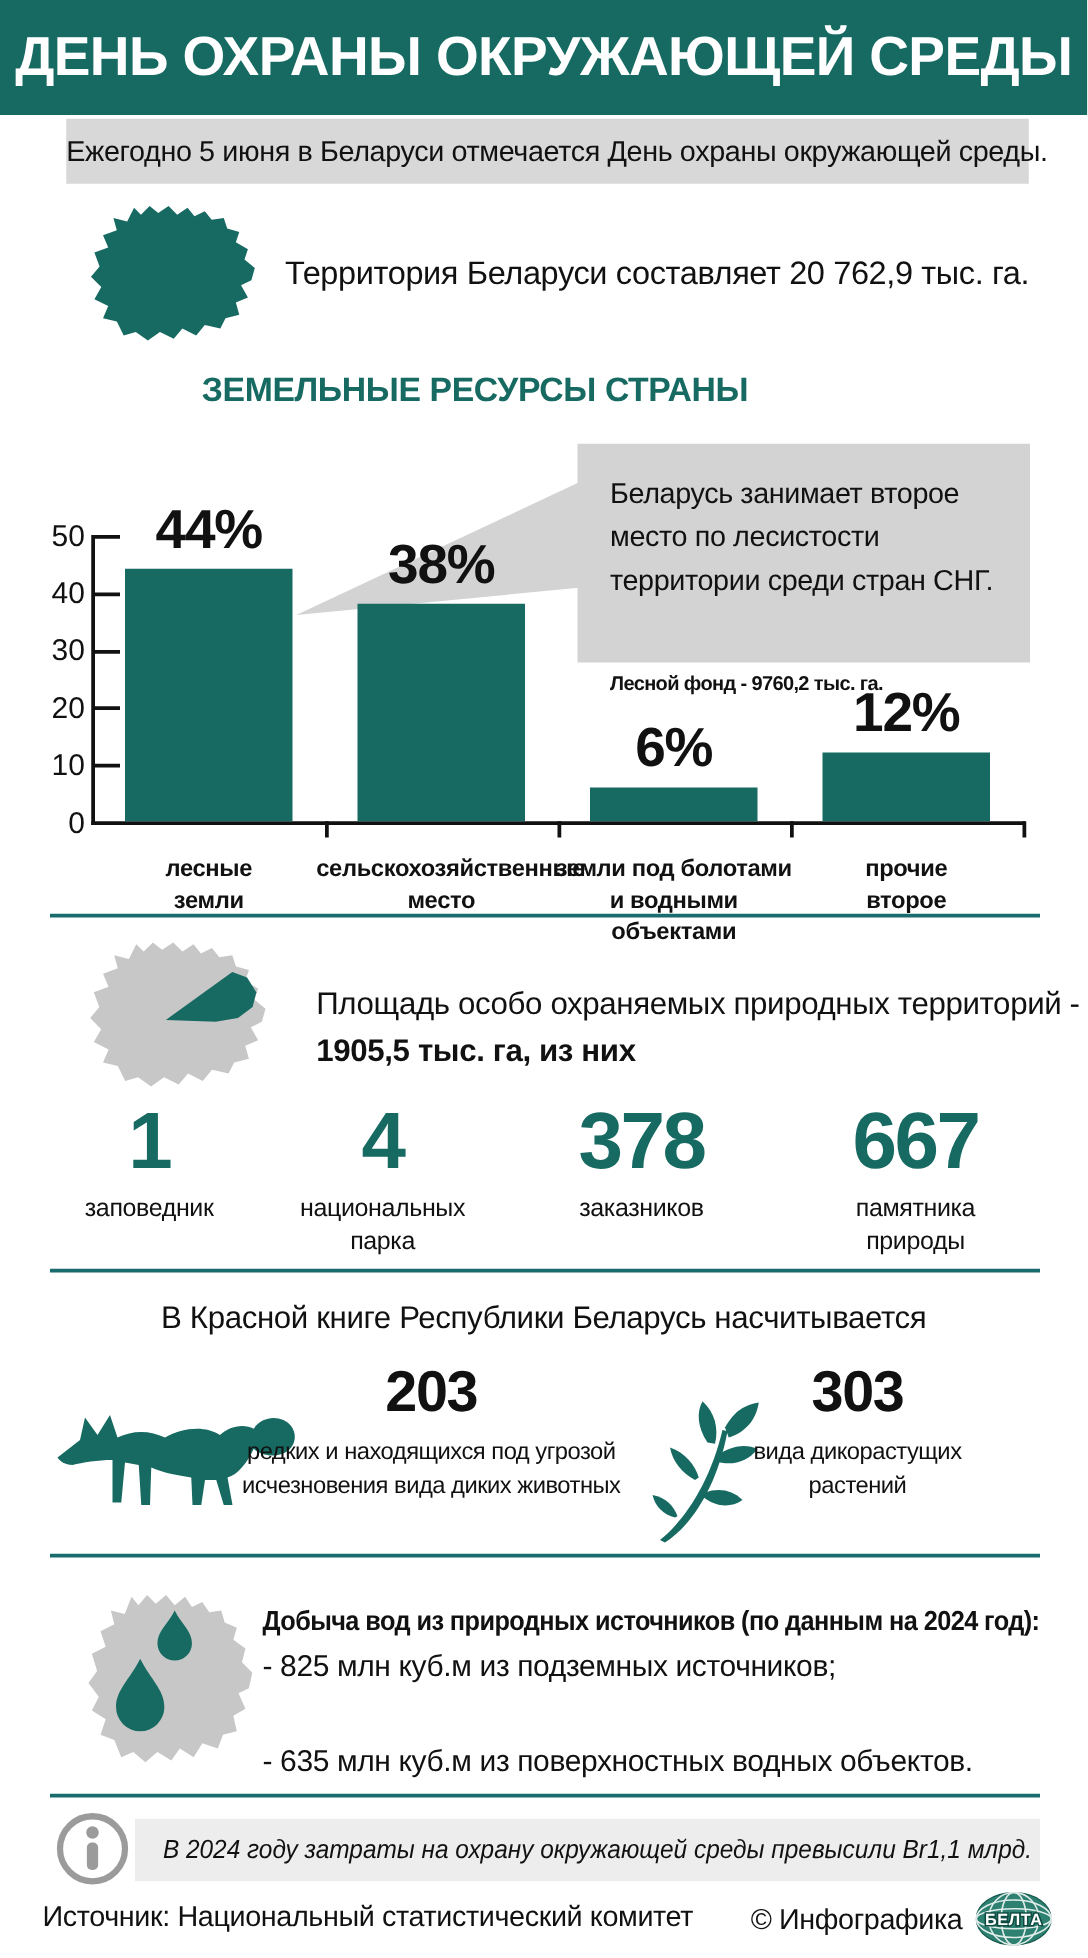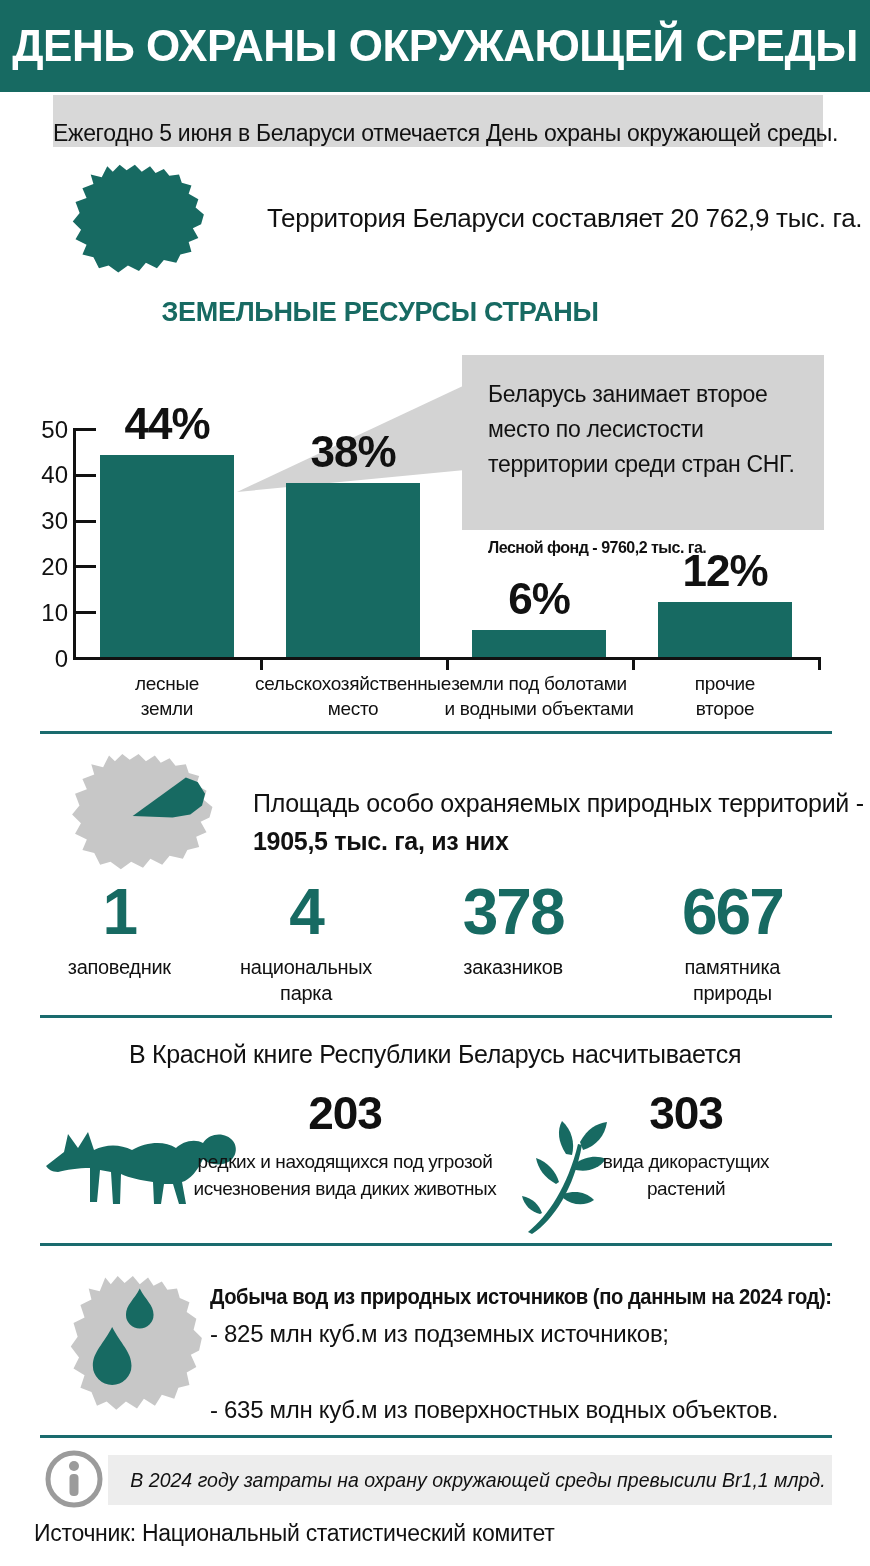--- a/index.html
+++ b/index.html
@@ -7,33 +7,33 @@
     position:relative; width:870px; height:1566px; background:#fff;
     font-family:"Liberation Sans", sans-serif; color:#111; overflow:hidden;
     --accent:#176a62; --divider:#1a6b6e; --sub-bg:#d8d8d8; --callout-bg:#d3d3d3;
     --map-gray:#c7c7c7; --band:#ededed; --icon-gray:#9b9b9b;
   }
   .abs { position:absolute; }
   .header { left:0; top:0; width:870px; height:92px; background:var(--accent); }
   .header-title { width:100%; line-height:92px; text-align:center; color:#fff;
     font-weight:bold; font-size:44px; letter-spacing:-0.5px; white-space:nowrap; }
   .subbar { left:53px; top:95px; width:770px; height:52px; background:var(--sub-bg); }
-  .subbar-text { width:100%; line-height:52px; text-align:center; font-size:23px; letter-spacing:-0.3px; white-space:nowrap;margin-top:12px; }
-  .territory { left:228px; top:203px; font-size:26px; letter-spacing:-0.3px; white-space:nowrap;margin-left:39px; }
+  .subbar-text { width:100%; line-height:52px; text-align:center; font-size:23px; letter-spacing:-0.3px; white-space:nowrap; }
+  .territory { left:228px; top:203px; font-size:26px; letter-spacing:-0.3px; white-space:nowrap; }
   .section-title { left:0; top:297px; width:760px; text-align:center; font-size:27px;
     font-weight:bold; color:var(--accent); letter-spacing:-0.3px; }
   .chart { left:40px; top:415px; width:800px; height:330px; z-index:2; }
   .y-axis-line { position:absolute; left:33px; top:13px; width:3px; height:232px; background:#111; }
   .baseline { position:absolute; left:33px; top:242px; width:747px; height:3px; background:#111; }
   .y-tick { position:absolute; background:#111; height:3px; width:20px; left:36px; }
   .y-tick-label { position:absolute; width:28px; left:0; text-align:right; font-size:24px; height:28px; line-height:28px; }
   .x-tick { position:absolute; width:3px; height:13px; background:#111; top:242px; }
   .bar { position:absolute; background:var(--accent); }
   .bar-value { position:absolute; width:160px; text-align:center; font-size:44px; font-weight:bold; letter-spacing:-1px; height:50px; line-height:50px; }
-  .bar-cat { position:absolute; width:200px; top:256px; text-align:center; font-size:19px; line-height:25px; letter-spacing:-0.3px; white-space:pre-line; }
+  .bar-cat { position:absolute; width:200px; top:268px; text-align:center; font-size:19px; line-height:25px; letter-spacing:-0.3px; white-space:pre-line;font-weight:bold; }
   .wedge { left:200px; top:350px; z-index:1; }
   .callout { left:462px; top:355px; width:362px; height:175px; background:var(--callout-bg); z-index:3; box-sizing:border-box; padding:22px 6px 0 26px; }
   .callout-reg { font-size:23px; line-height:35px; letter-spacing:-0.3px; white-space:pre-line; }
   .callout-bold { font-size:16px; line-height:35px; font-weight:bold; letter-spacing:-0.5px; white-space:nowrap;margin-top:48px; }
   .divider { left:40px; width:792px; height:3px; background:var(--divider); }
   .prot-desc1 { left:253px; top:789px; font-size:25px; letter-spacing:-0.3px; white-space:nowrap; }
   .prot-desc2 { left:253px; top:827px; font-size:25px; font-weight:bold; letter-spacing:-0.3px; white-space:nowrap; }
   .stats { left:30px; top:880px; width:812px; display:flex; }
   .stat-col { text-align:center; }
   .stat-value { font-size:64px; line-height:64px; font-weight:bold; color:var(--accent); letter-spacing:-2px; }
@@ -192,14 +192,27 @@
   <svg class="abs" style="left:44px; top:1449px;" width="60" height="60" viewBox="0 0 60 60">
     <circle cx="30" cy="30" r="26" fill="none" stroke="#9b9b9b" stroke-width="5"></circle>
     <circle cx="30" cy="17" r="5" fill="#9b9b9b"></circle>
     <rect x="25.5" y="25" width="9" height="22" rx="4" fill="#9b9b9b"></rect>
   </svg>
   <div class="abs info-band">
     <div class="info-text">В 2024 году затраты на охрану окружающей среды превысили Br1,1 млрд.</div>
   </div>
 
   <div class="abs footer-source">Источник: Национальный статистический комитет</div>
+  <div class="abs footer-right">
+    <div class="footer-credit">© Инфографика</div>
+    <svg width="62" height="44" viewBox="0 0 62 44">
+      <ellipse cx="31" cy="22" rx="30" ry="21" fill="#2e8071" stroke="#14594e" stroke-width="1"></ellipse>
+      <g fill="none" stroke="#ffffff" stroke-width="1.3" opacity="0.85">
+        <ellipse cx="31" cy="22" rx="10" ry="21"></ellipse>
+        <ellipse cx="31" cy="22" rx="20" ry="21"></ellipse>
+        <ellipse cx="31" cy="22" rx="30" ry="8"></ellipse>
+        <ellipse cx="31" cy="22" rx="30" ry="15"></ellipse>
+      </g>
+      <text x="31" y="27" text-anchor="middle" font-family="Liberation Sans, sans-serif" font-size="13" font-weight="bold" fill="#ffffff" stroke="#0d4a40" stroke-width="2.5" paint-order="stroke" letter-spacing="0.5">БЕЛТА</text>
+    </svg>
+  </div>
 
 </div>
 
 </body></html>

